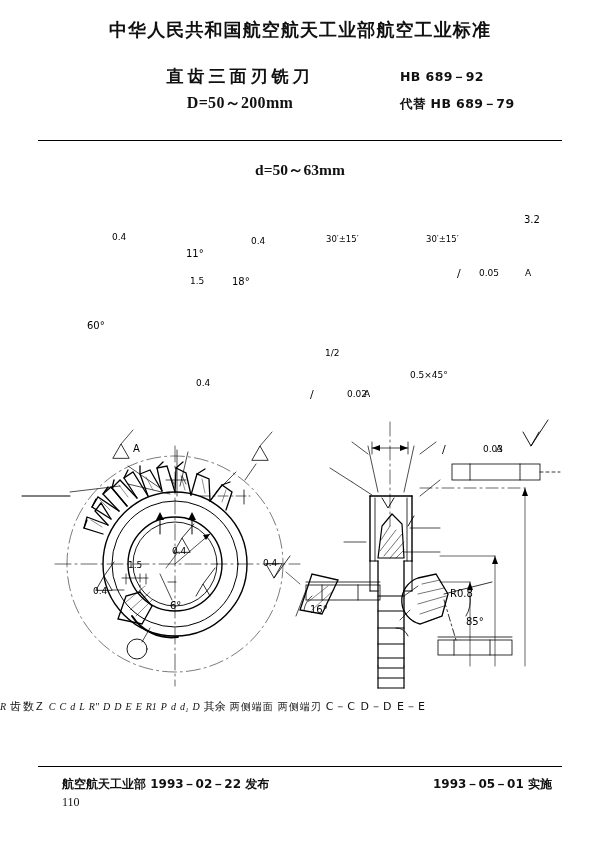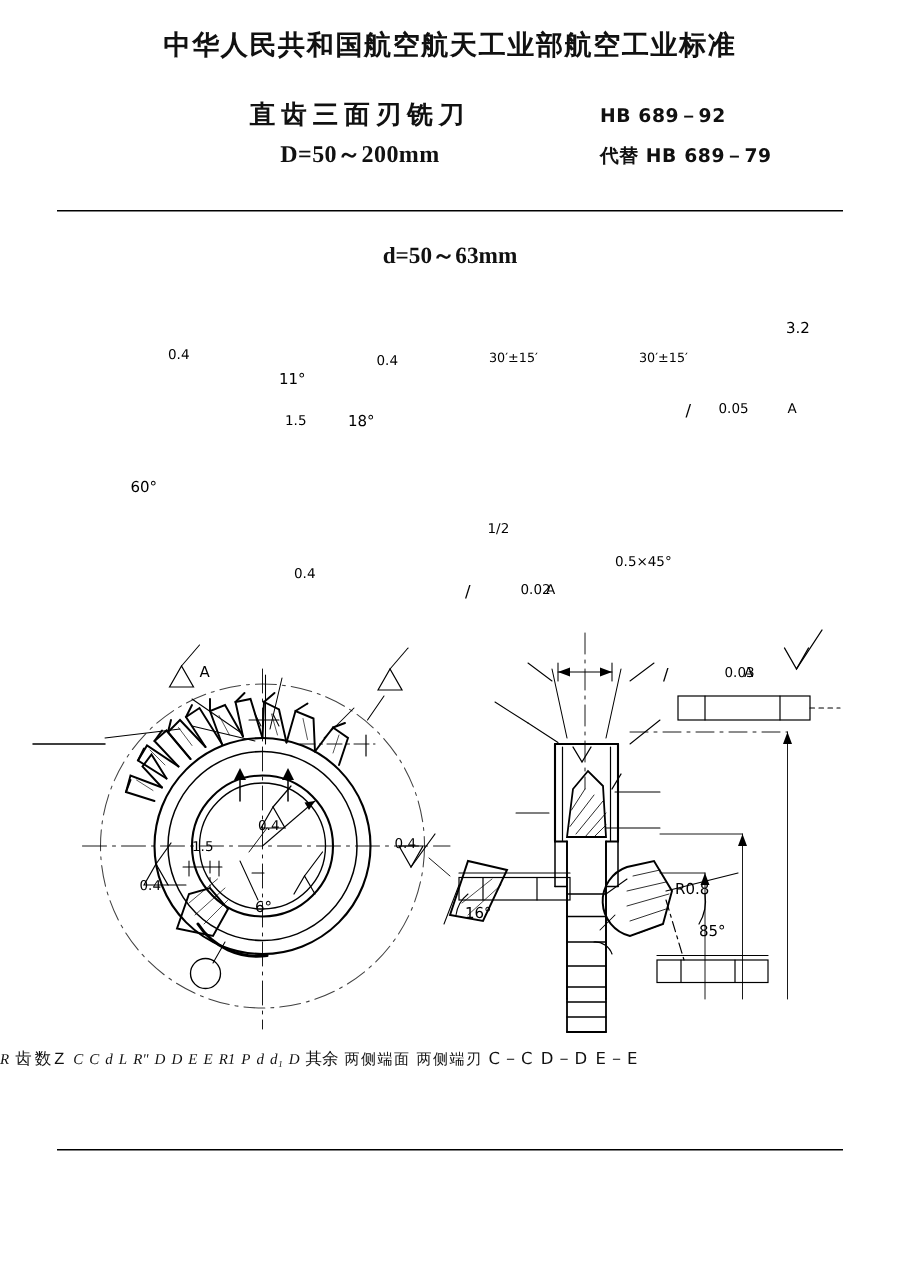--- a/index.html
+++ b/index.html
@@ -431,14 +431,19 @@
     <span class="lbl" style="left:310px;top:408px;font-size:10px;">16°</span>
 
     
     <span class="lbl" style="left:450px;top:392px;font-size:10px;">R0.8</span>
     <span class="lbl" style="left:466px;top:420px;font-size:10px;">85°</span>
   </div>
 
 
   <div class="rule rule-bot"></div>
 
+  <div class="foot">
+    <span class="foot-l">航空航天工业部 1993－02－22 发布</span>
+    <span class="foot-r">1993－05－01 实施</span>
+    <span class="pageno">110</span>
+  </div>
 
 </div>
 
 </body></html>

